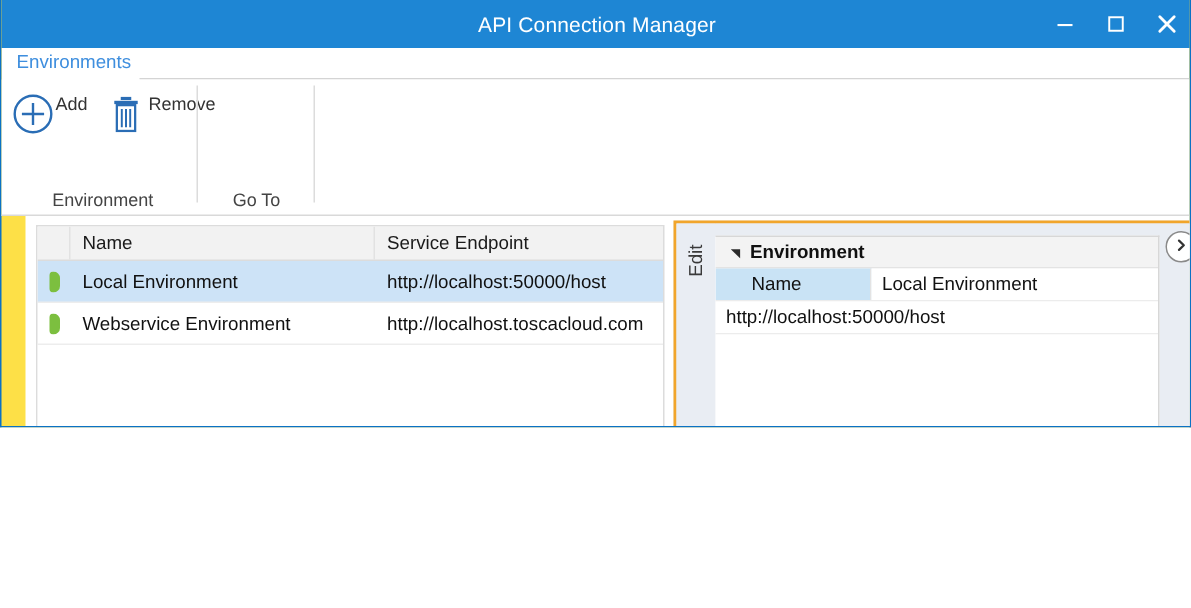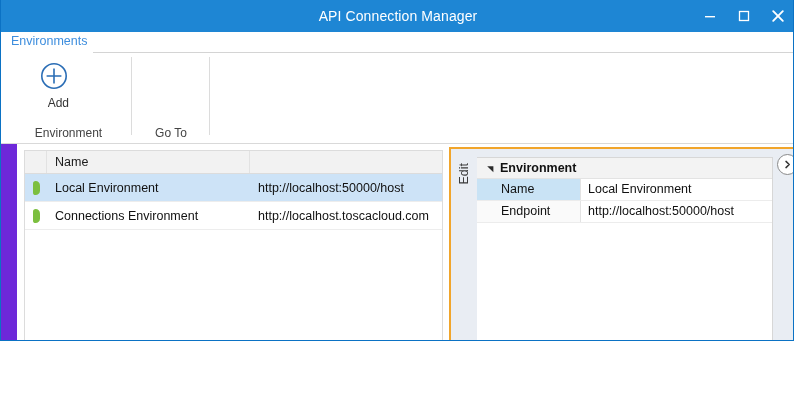--- a/index.html
+++ b/index.html
@@ -7,23 +7,23 @@
     padding: 0;
     background: #ffffff;
   }
   body {
     font-family: "Liberation Sans", sans-serif;
     -webkit-font-smoothing: antialiased;
   }
   #app {
     position: relative;
     width: 794px;
-    height: 341px;
+    height: 285px;
     overflow: hidden;
-    background: #6d28d9;
+    background: #fde047;
     box-sizing: border-box;
     border-left: 1px solid #0b72c4;
     border-right: 1px solid #0b72c4;
     border-bottom: 1px solid #0b72c4;
   }
 
   
   .titlebar {
     position: absolute;
     left: 0; top: 0;
@@ -123,22 +123,21 @@
     position: absolute;
     top: 4px;
     width: 1px;
     height: 78px;
     background: #dcdcdc;
   }
   .rbtn {
     width: 62px;
     padding-top: 6px;
     display: flex;
-    flex-direction: column;
-    align-items: flex-end;
+    align-items: flex-start;
     cursor: default;
   }
   .rbtn .ricon {
     height: 34px;
     display: flex;
     align-items: center;
     justify-content: center;
   }
   .rbtn .rlabel {
     margin-top: 3px;
@@ -409,54 +408,66 @@
         <div class="rgroup-items" style="left:2px;">
           <div class="rbtn">
             <span class="ricon">
               <svg width="30" height="30" viewBox="0 0 30 30">
                 <circle cx="15" cy="15" r="12.2" fill="none" stroke="#2a6db5" stroke-width="1.6"></circle>
                 <path d="M15 7.6 V22.4 M7.6 15 H22.4" stroke="#2a6db5" stroke-width="1.6"></path>
               </svg>
             </span>
             <span class="rlabel">Add</span>
           </div>
+          <div class="rbtn">
+            <span class="ricon">
+              <svg width="30" height="30" viewBox="0 0 30 30">
+                <rect x="11.5" y="3.6" width="7" height="2.1" fill="#2a6db5"></rect>
+                <rect x="7.2" y="6.2" width="15.6" height="2.2" fill="#2a6db5"></rect>
+                <rect x="8.9" y="9.1" width="12.2" height="17.2" fill="none" stroke="#2a6db5" stroke-width="1.5"></rect>
+                <path d="M12.2 11.6 V23.8 M15 11.6 V23.8 M17.8 11.6 V23.8" stroke="#2a6db5" stroke-width="1.3"></path>
+              </svg>
+            </span>
+            <span class="rlabel">Remove</span>
+          </div>
         </div>
         <div class="rgroup-label">Environment</div>
         <div class="rgroup-sep" style="right:0;"></div>
       </div>
 
       <div class="rgroup" style="left:131px; width:78px;">
         <div class="rgroup-label">Go To</div>
         <div class="rgroup-sep" style="right:0;"></div>
       </div>
 
     </div>
   </div>
 
   <div class="content">
 
     <div class="grid">
       <div class="grid-header">
         <div class="gh-cell gh-ind"></div>
         <div class="gh-cell gh-name">Name</div>
+        <div class="gh-cell gh-ep">Service Endpoint</div>
       </div>
 
       <div class="grow selected">
         <div class="gc gc-ind">
           <span class="leaf"></span>
         </div>
         <div class="gc gc-name">Local Environment</div>
         <div class="gc gc-ep">http://localhost:50000/host</div>
       </div>
 
       <div class="grow">
         <div class="gc gc-ind">
           <span class="leaf"></span>
         </div>
-        <div class="gc gc-name">Connections Environment</div>
+        <div class="gc gc-name">Webservice Environment</div>
         <div class="gc gc-ep">http://localhost.toscacloud.com</div>
       </div>
 
       <div class="grid-body-filler"></div>
     </div>
 
     <div class="editpanel">
       <div class="edit-tab">
         <span class="edit-tab-label">Edit</span>
       </div>
@@ -479,21 +490,20 @@
             </span>
             <span class="pg-cat-label">Environment</span>
           </div>
 
           <div class="pg-row selected">
             <div class="pg-name">Name</div>
             <div class="pg-value">Local Environment</div>
           </div>
 
           <div class="pg-row">
-            <div class="pg-name">Endpoint</div>
             <div class="pg-value">http://localhost:50000/host</div>
           </div>
 
           <div class="pg-fill"></div>
         </div>
 
         <div class="pg-scroll">
           <div class="pg-scroll-track"></div>
           <div class="pg-scroll-thumb"></div>
         </div>

